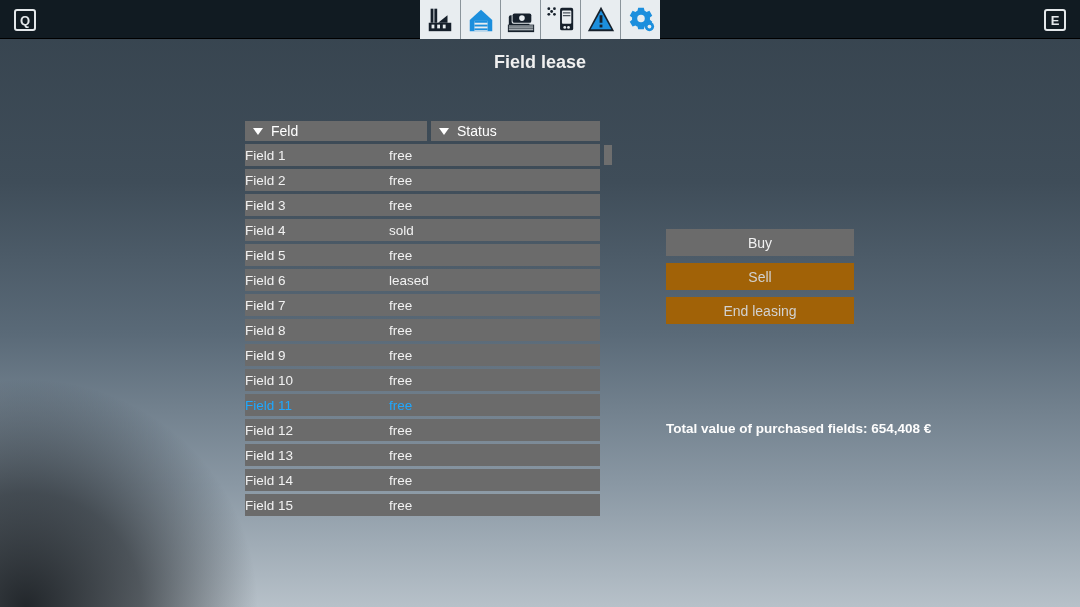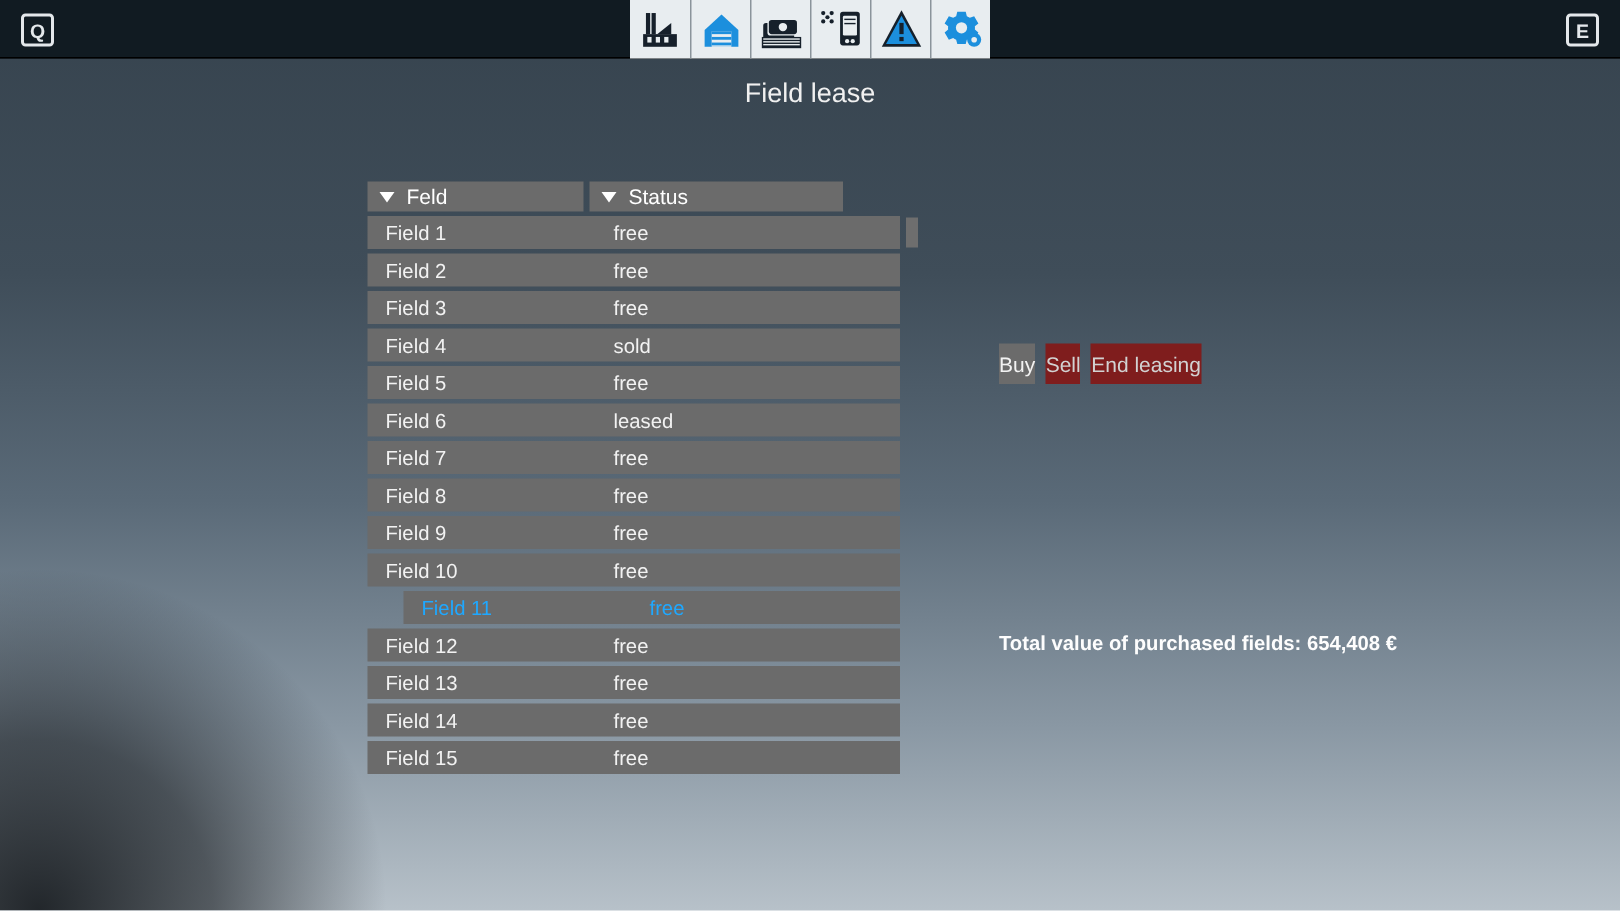--- a/index.html
+++ b/index.html
@@ -37,57 +37,57 @@
       width:40px; height:39px; background:#e8edf0;
       border-left:1px solid #8a949b; display:flex; align-items:center; justify-content:center;
       cursor:pointer;
     }
     .nav-btn:first-child { border-left:none; }
     .nav-btn svg { width:30px; height:30px; }
     .dark-icon svg { fill:#16202b; }
     .blue-icon svg { fill:#1c8fdd; }
 
     
-    .page-title { text-align:center; font-weight:normal; color:#f0f0f0; font-size:18px; margin-top:52px; }
+    .page-title { text-align:center; font-weight:bold; color:#f0f0f0; font-size:18px; margin-top:52px; }
 
     
     .table-wrap { position:absolute; left:245px; top:121px; width:355px; }
     .col-headers { display:flex; gap:4px; }
     .hcell {
       background:#6b6b6b; color:#fff; font-size:14px; font-weight:500;
       height:20px; display:flex; align-items:center; padding-left:8px; cursor:pointer;
     }
-    .hcell.feld  { width:144px; }
+    .hcell.feld  { width:182px; }
     .hcell.status{ width:169px; }
     .hcell .tri  { display:inline-block; width:0; height:0; border-left:5px solid transparent; border-right:5px solid transparent; border-top:7px solid #fff; margin-right:8px; }
 
     .rows { margin-top:3px; display:flex; flex-direction:column; gap:3px; }
     .row {
       height:22px; background:#6b6b6b; display:flex; align-items:center; cursor:pointer;
       color:#f2f2f2; font-size:13.5px;
     }
-    .row .c1 { width:164px; padding-left:12px; }
+    .row .c1 { width:144px; }
     .row .c2 { padding-left:0; }
-    .row.selected { color:#1fa8ff;margin-left:24px; }
+    .row.selected { color:#1fa8ff; }
 
     .scroll-track {
       position:absolute; left:604px; top:145px; width:8px; height:378px;
     }
     .scroll-thumb {
       position:absolute; top:0; width:8px; height:20px; background:#6e6e6e; cursor:pointer;
     }
 
     
-    .actions { position:absolute; left:666px; top:229px; width:188px; display:flex; gap:7px; }
+    .actions { position:absolute; left:666px; top:229px; width:188px; display:flex; flex-direction:column; gap:7px; }
     .act-btn {
       height:27px; display:flex; align-items:center; justify-content:center;
       font-size:14px; cursor:pointer;
     }
     .act-enabled  { background:#6b6b6b; color:#f2f2f2; }
-    .act-disabled { background:#7f1d1d; color:#d2d2d2; cursor:default; }
+    .act-disabled { background:#a16207; color:#d2d2d2; cursor:default; }
 
     .info { position:absolute; left:666px; top:419px; color:#fdfdfd; font-size:13.5px; line-height:1.55; font-weight:600; }
   </style>
 </head>
 <body>
 
 <div class="silhouette"></div>
 
 <div class="topbar">
   <div class="key-box key-q">Q</div>

